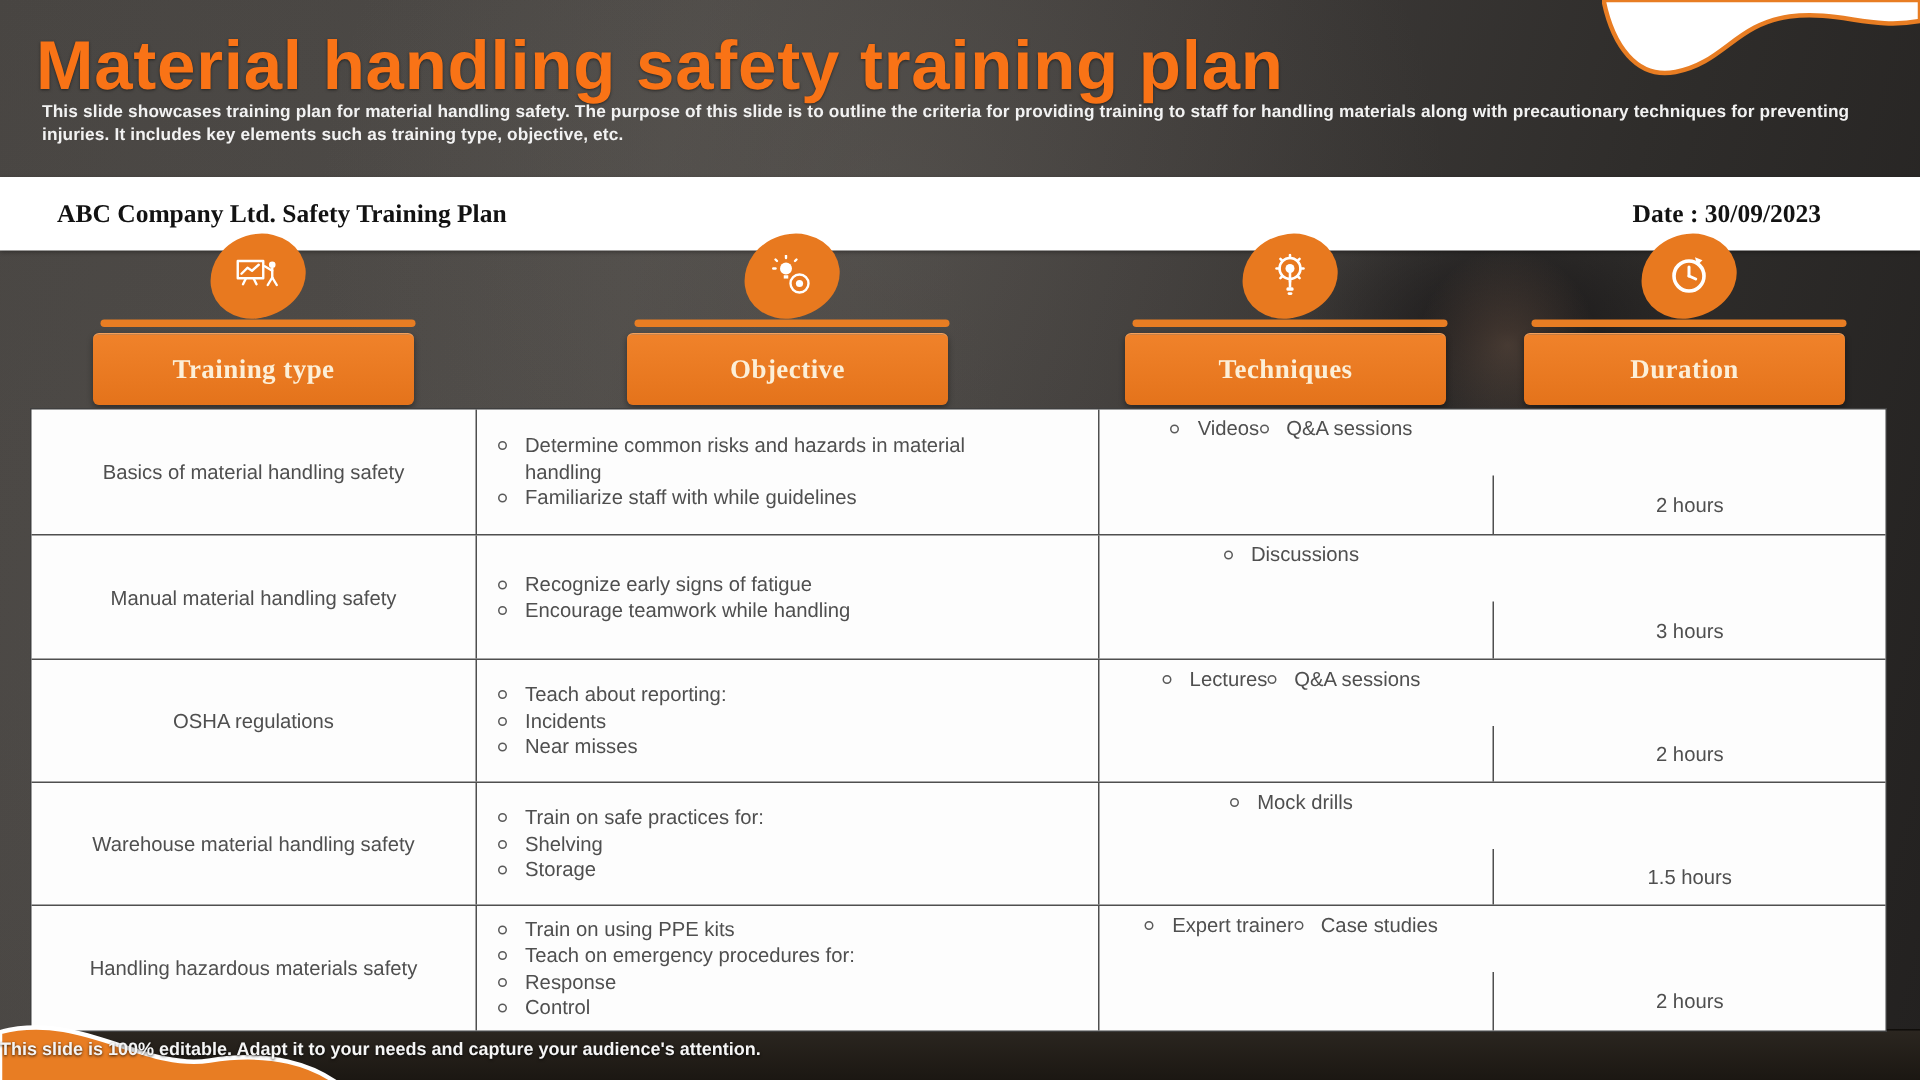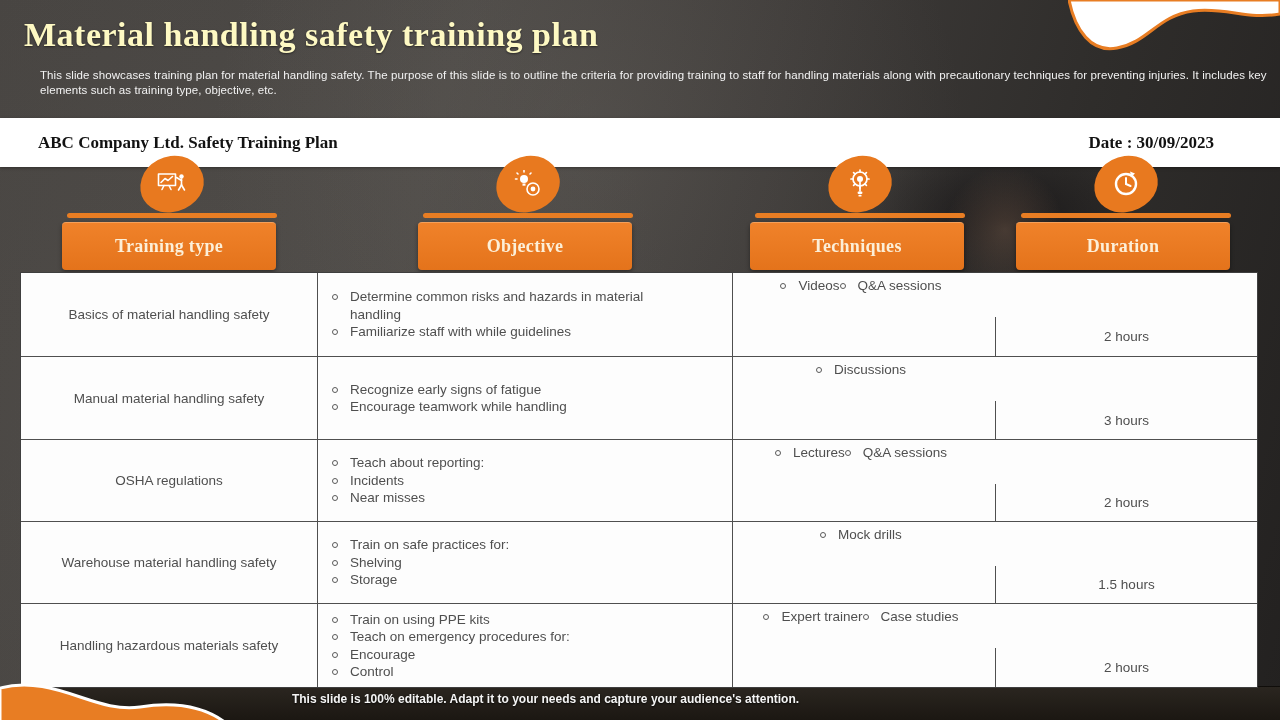--- a/index.html
+++ b/index.html
@@ -18,24 +18,24 @@
   .photo-face { position:absolute; left:945px; top:165px; width:120px; height:130px; z-index:1;
     background:radial-gradient(ellipse at center, rgba(160,125,100,0.32), transparent 70%); }
 
   .bottom-strip { position:absolute; left:0; top:686px; width:1280px; height:34px; z-index:1;
     background:linear-gradient(#2b2620, #1b1712); border-top:1px solid rgba(0,0,0,0.4); }
 
   .deco-tr { position:absolute; top:0; right:0; width:212px; height:74px; z-index:3; }
   .deco-bl { position:absolute; left:0; bottom:-4px; width:238px; height:46px; z-index:3; }
 
   .title { position:absolute; left:24px; top:16px; z-index:2;
-    font-family:Liberation Serif, serif; font-weight:700; font-size:34px; color:#fef9c3;
+    font-family:Liberation Sans, sans-serif; font-weight:700; font-size:46px; color:#f97316;
     letter-spacing:0.5px; text-shadow:0 1px 2px rgba(0,0,0,0.5); }
-  .subtitle { position:absolute; left:40px; top:68px; width:1238px; z-index:2;
-    font-size:11.5px; line-height:15px; color:#f2f2f2; font-weight:400; letter-spacing:0.1px; }
+  .subtitle { position:absolute; left:28px; top:68px; width:1238px; z-index:2;
+    font-size:11.5px; line-height:15px; color:#f2f2f2; font-weight:700; letter-spacing:0.1px; }
 
   .infobar { position:absolute; left:0; top:118px; width:1280px; height:49px; z-index:2;
     background:#ffffff; display:flex; align-items:center; justify-content:space-between;
     padding:0 66px 0 38px; box-shadow:0 1px 3px rgba(0,0,0,0.35); }
   .infobar span { font-family:"Liberation Serif", serif; font-weight:700; font-size:17px; color:#121212; }
 
   .colhead { position:absolute; z-index:2; width:220px; }
   .blob { position:absolute; top:-66px; left:78px; width:64px; height:56px;
     background:#E8791F; border-radius:53% 47% 56% 44% / 55% 48% 52% 45%;
     transform:rotate(-7deg); display:flex; align-items:center; justify-content:center; }
@@ -56,21 +56,21 @@
   .c1 { width:296px; display:flex; align-items:center; justify-content:center; text-align:center; padding:0 12px; }
   .c2 { width:415px; display:flex; flex-direction:column; justify-content:center; padding:4px 70px 4px 14px; }
   .c3 { width:263px; display:flex; flex-direction:row; justify-content:center; padding:4px 20px 4px 14px; }
   .c4 { flex:1; display:flex; align-items:center; justify-content:center;margin-top:44px; }
   .bullet { display:flex; line-height:17.5px; }
   .dot { width:6px; height:6px; border:1px solid #5a5a5a; border-radius:50%;
     flex-shrink:0; margin:6px 12px 0 0; }
 
   .r1,.r2 { height:83px; } .r3,.r4 { height:82px; } .r5 { height:84px; }
 
-  .footer { position:absolute; left:0; top:692px; width:1091px; z-index:4; text-align:center;
+  .footer { position:absolute; left:0; top:692px; width:1091px; z-index:4; text-align:left;
     font-size:12px; font-weight:700; color:#f5f5f5; text-shadow:0 1px 2px rgba(0,0,0,0.8); }
 </style>
 </head>
 <body>
 
 <div class="backdrop"></div>
 <div class="photo-hair"></div>
 <div class="photo-face"></div>
 <div class="bottom-strip"></div>
 
@@ -264,21 +264,21 @@
       <div class="bullet">
           <span class="dot"></span>
           <span>Train on using PPE kits</span>
         </div>
       <div class="bullet">
           <span class="dot"></span>
           <span>Teach on emergency procedures for:</span>
         </div>
       <div class="bullet">
           <span class="dot"></span>
-          <span>Encourage</span>
+          <span>Response</span>
         </div>
       <div class="bullet">
           <span class="dot"></span>
           <span>Control</span>
         </div>
     </div>
     <div class="cell c3">
       <div class="bullet">
           <span class="dot"></span>
           <span>Expert trainer</span>

